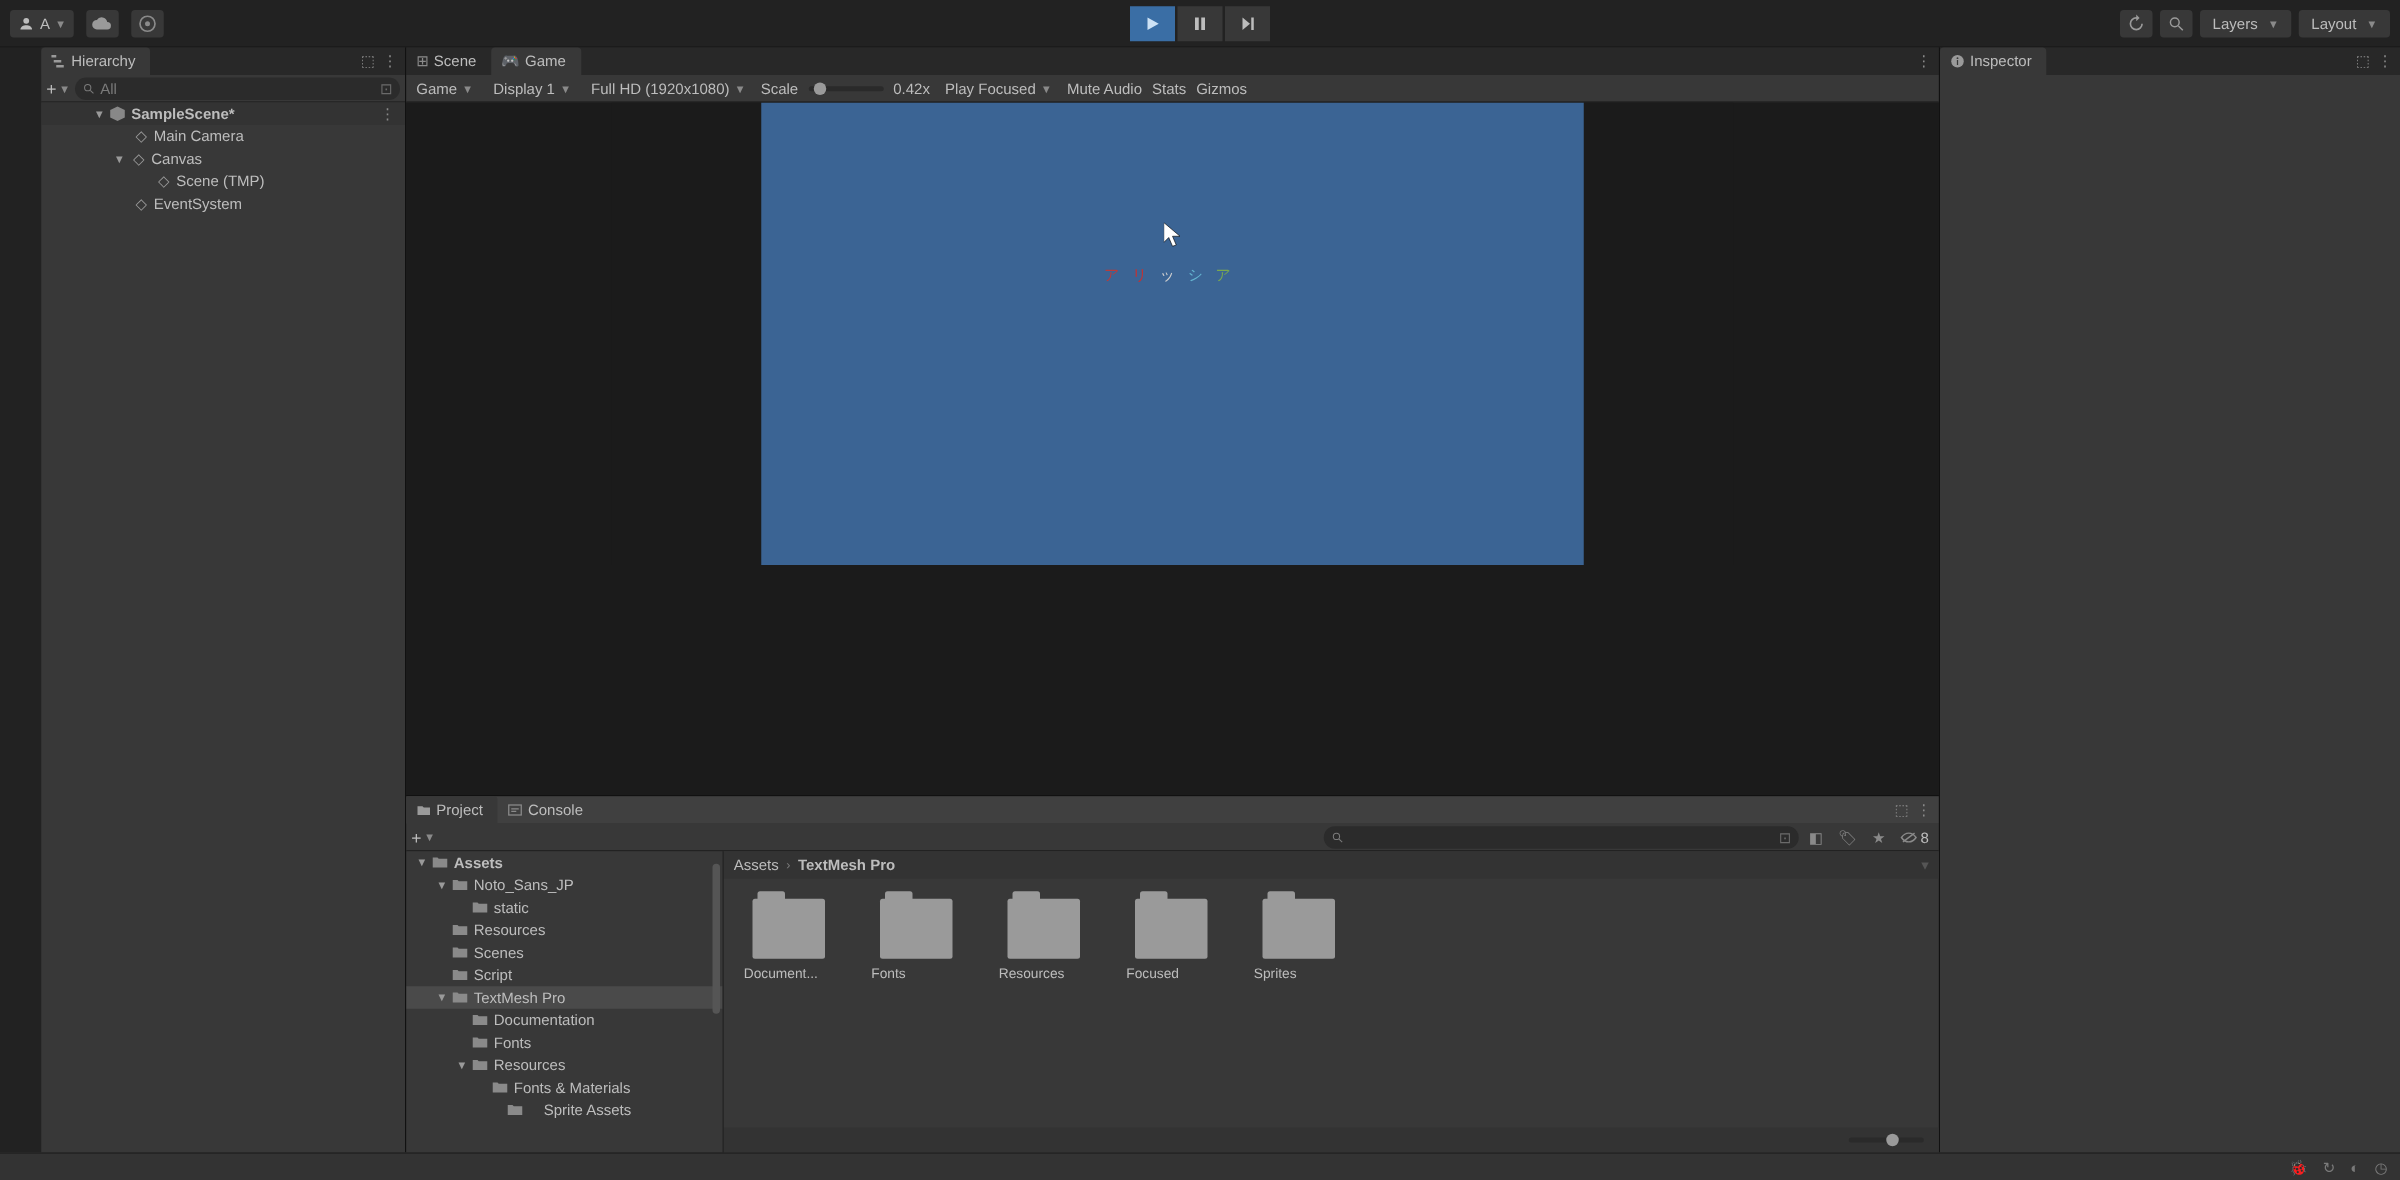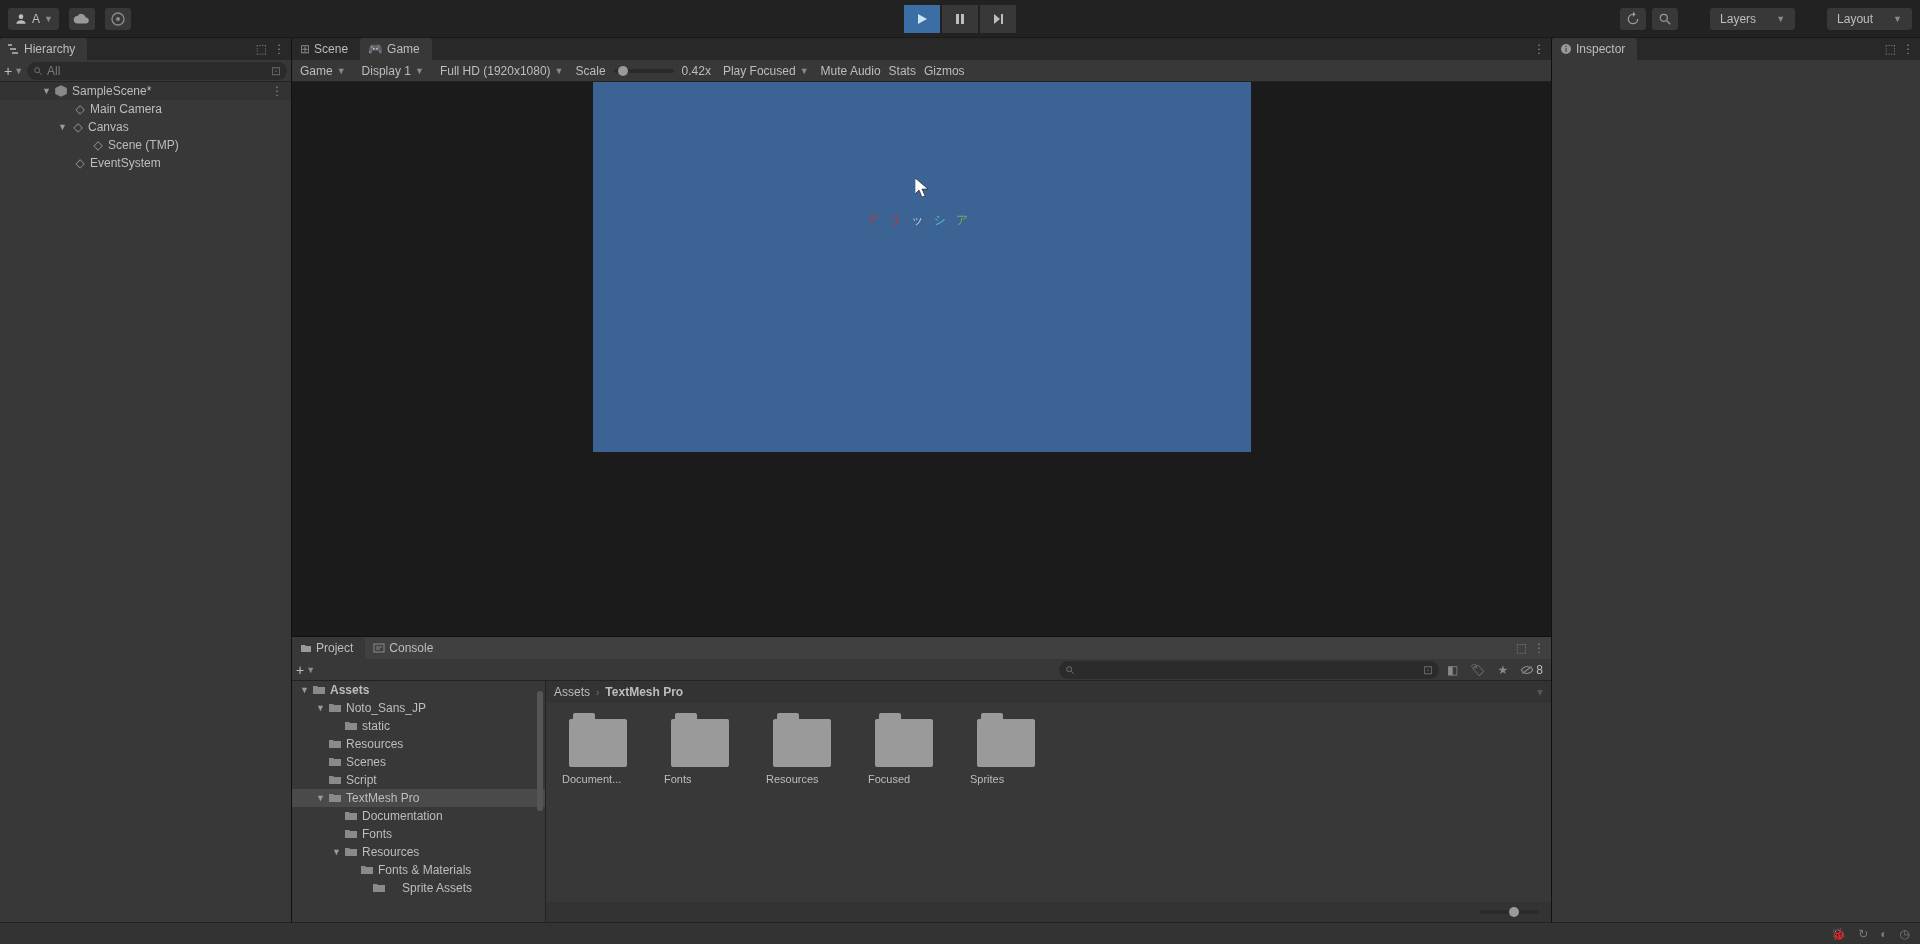--- a/index.html
+++ b/index.html
@@ -5,22 +5,22 @@
 * { margin: 0; padding: 0; box-sizing: border-box; font-family: -apple-system, BlinkMacSystemFont, "Segoe UI", Arial, sans-serif; font-size: 12px; color: #bdbdbd; user-select: none; }
 body { background: #222222; width: 1920px; height: 944px; overflow: hidden; display: flex; flex-direction: column; }
 .topbar { height: 38px; background: #222222; display: flex; align-items: center; padding: 0 8px; border-bottom: 1px solid #1a1a1a; }
 .topbar-left { display: flex; align-items: center; gap: 10px; flex: 1; }
 .account-btn { display: flex; align-items: center; gap: 4px; background: #383838; border-radius: 3px; padding: 2px 6px; height: 22px; }
 .icon-btn { width: 26px; height: 22px; background: #383838; border-radius: 3px; display: flex; align-items: center; justify-content: center; }
 .topbar-center { display: flex; gap: 2px; }
 .play-btn { width: 36px; height: 28px; display: flex; align-items: center; justify-content: center; background: #383838; }
 .play-btn.active { background: #3a6ea5; color: #cde2f5; }
 .topbar-right { display: flex; align-items: center; gap: 6px; flex: 1; justify-content: flex-end; }
-.dropdown-btn { background: #383838; border-radius: 3px; padding: 3px 10px; display: flex; align-items: center; gap: 20px; height: 22px; margin-left: 26px; }
-.main-area { flex: 1; display: flex; min-height: 0; }
+.dropdown-btn { background: #383838; border-radius: 3px; padding: 3px 10px; display: flex; align-items: center; gap: 8px; height: 22px; }
+.main-area { flex: 1; display: flex; min-height: 0; padding-left: 33px; }
 .left-col { width: 292px; display: flex; flex-direction: column; border-right: 1px solid #111; }
 .panel-tab-row { height: 22px; background: #282828; display: flex; align-items: center; }
 .panel-tab { background: #383838; padding: 3px 12px 3px 8px; display: flex; align-items: center; gap: 4px; border-radius: 3px 3px 0 0; height: 22px; }
 .panel-tab-icons { margin-left: auto; display: flex; gap: 6px; padding-right: 6px; }
 .panel-toolbar { height: 22px; background: #383838; display: flex; align-items: center; padding: 2px 4px; gap: 4px; border-bottom: 1px solid #222; }
 .search-field { flex: 1; background: #2b2b2b; border-radius: 10px; height: 18px; display: flex; align-items: center; padding: 0 6px; color: #7a7a7a; }
 .hierarchy-body { flex: 1; background: #383838; overflow: auto; }
 .tree-row { height: 18px; display: flex; align-items: center; padding-left: 4px; }
 .tree-row.dim-bg { background: #333333; }
 .foldout { width: 12px; color: #9a9a9a; font-size: 9px; }
@@ -164,21 +164,21 @@
         <span style="margin-left:4px;color:#7a7a7a;">All</span>
         <span style="margin-left:auto;color:#6a6a6a;">⊡</span>
       </div>
     </div>
     <div class="hierarchy-body">
       <div class="tree-row dim-bg" style="padding-left:40px;position:relative;">
         <span class="foldout" style="position:absolute;left:42px;">▼</span>
         <svg width="14" height="14" viewBox="0 0 24 24" style="margin-left:14px;margin-right:4px;">
             <polygon points="12,2 22,7 22,17 12,22 2,17 2,7" fill="#888"></polygon>
           </svg>
-        <span class="label" style="font-weight:400;">SampleScene*</span>
+        <span class="label" style="font-weight:700;">SampleScene*</span>
         <span style="margin-left:auto;margin-right:8px;color:#8a8a8a;">⋮</span>
       </div>
       <div class="tree-row" style="padding-left:72px;">
         <span class="obj-icon">◇</span>
         <span class="label">Main Camera</span>
       </div>
       <div class="tree-row" style="padding-left:58px;">
         <span class="foldout">▼</span>
         <span class="obj-icon">◇</span>
         <span class="label">Canvas</span>

